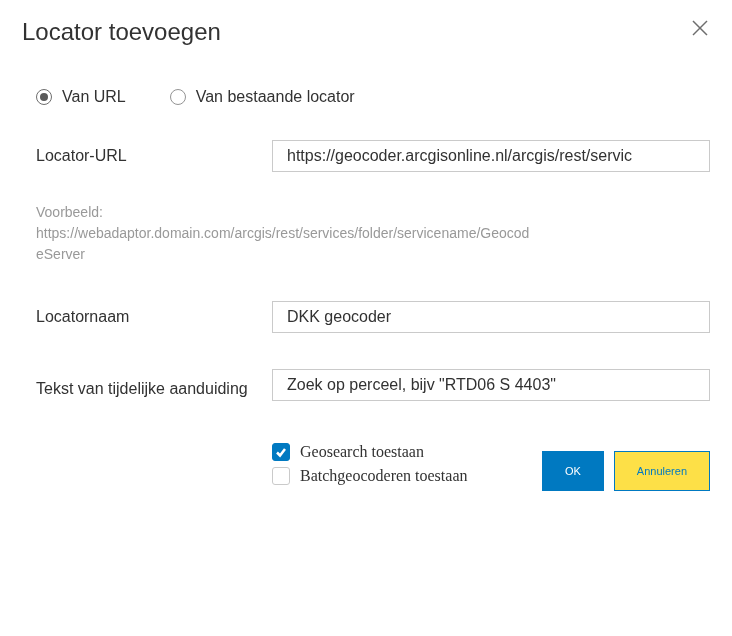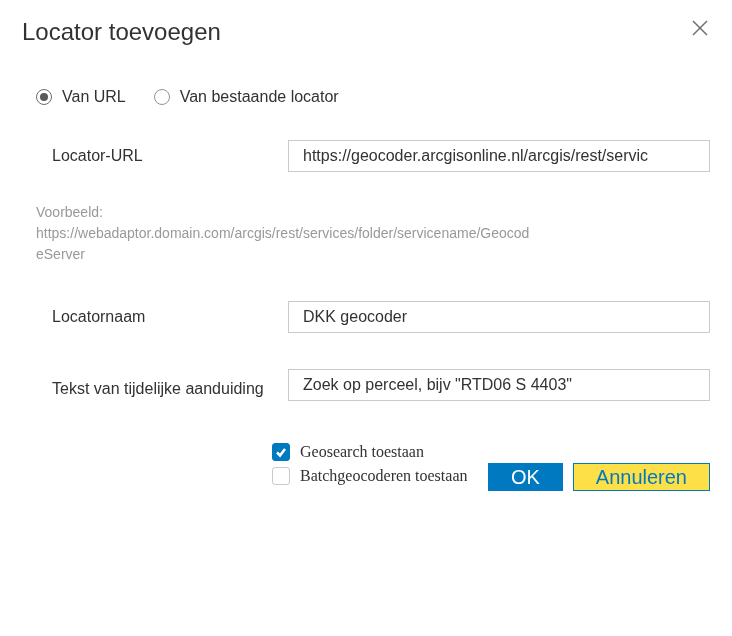--- a/index.html
+++ b/index.html
@@ -28,21 +28,21 @@
     }
     .close-btn svg { stroke: #6e6e6e; stroke-width: 1.5; }
     .title {
       font-size: 24px;
       font-weight: 400;
       color: #323232;
       margin-bottom: 42px;
     }
     .radio-row {
       display: flex;
-      gap: 28px;
+      gap: 44px;
       margin-left: 14px;
       margin-bottom: 34px;
       font-size: 16px;
       color: #323232;
     }
     .radio-item {
       display: flex;
       align-items: center;
       gap: 10px;
       cursor: pointer;
@@ -67,21 +67,20 @@
       display: flex;
       align-items: center;
       margin-left: 14px;
     }
     .row .label {
       width: 236px;
       flex-shrink: 0;
       font-size: 16px;
       line-height: 1.4;
       color: #323232;
-      margin-left: 16px;
     }
     .row input[type="text"] {
       flex: 1;
       height: 32px;
       border: 1px solid #cacaca;
       padding: 0 14px;
       font-size: 16px;
       font-family: inherit;
       color: #323232;
       outline: none;
@@ -128,23 +127,23 @@
     }
     .checkbox.checked svg { stroke: #fff; stroke-width: 2.5; fill: none; }
     .footer {
       position: absolute;
       bottom: 16px;
       right: 22px;
       display: flex;
       gap: 10px;
     }
     .btn {
-      height: 28px;
+      height: 40px;
       padding: 0 22px;
-      font-size: 20px;
+      font-size: 11px;
       font-family: inherit;
       cursor: pointer;
       border: 1px solid transparent;
       display: flex;
       align-items: center;
       justify-content: center;
     }
     .btn-primary { background: #0079c1; color: #fff; }
     .btn-secondary { background: #fde047; color: #0079c1; border-color: #0079c1; }
   </style>

